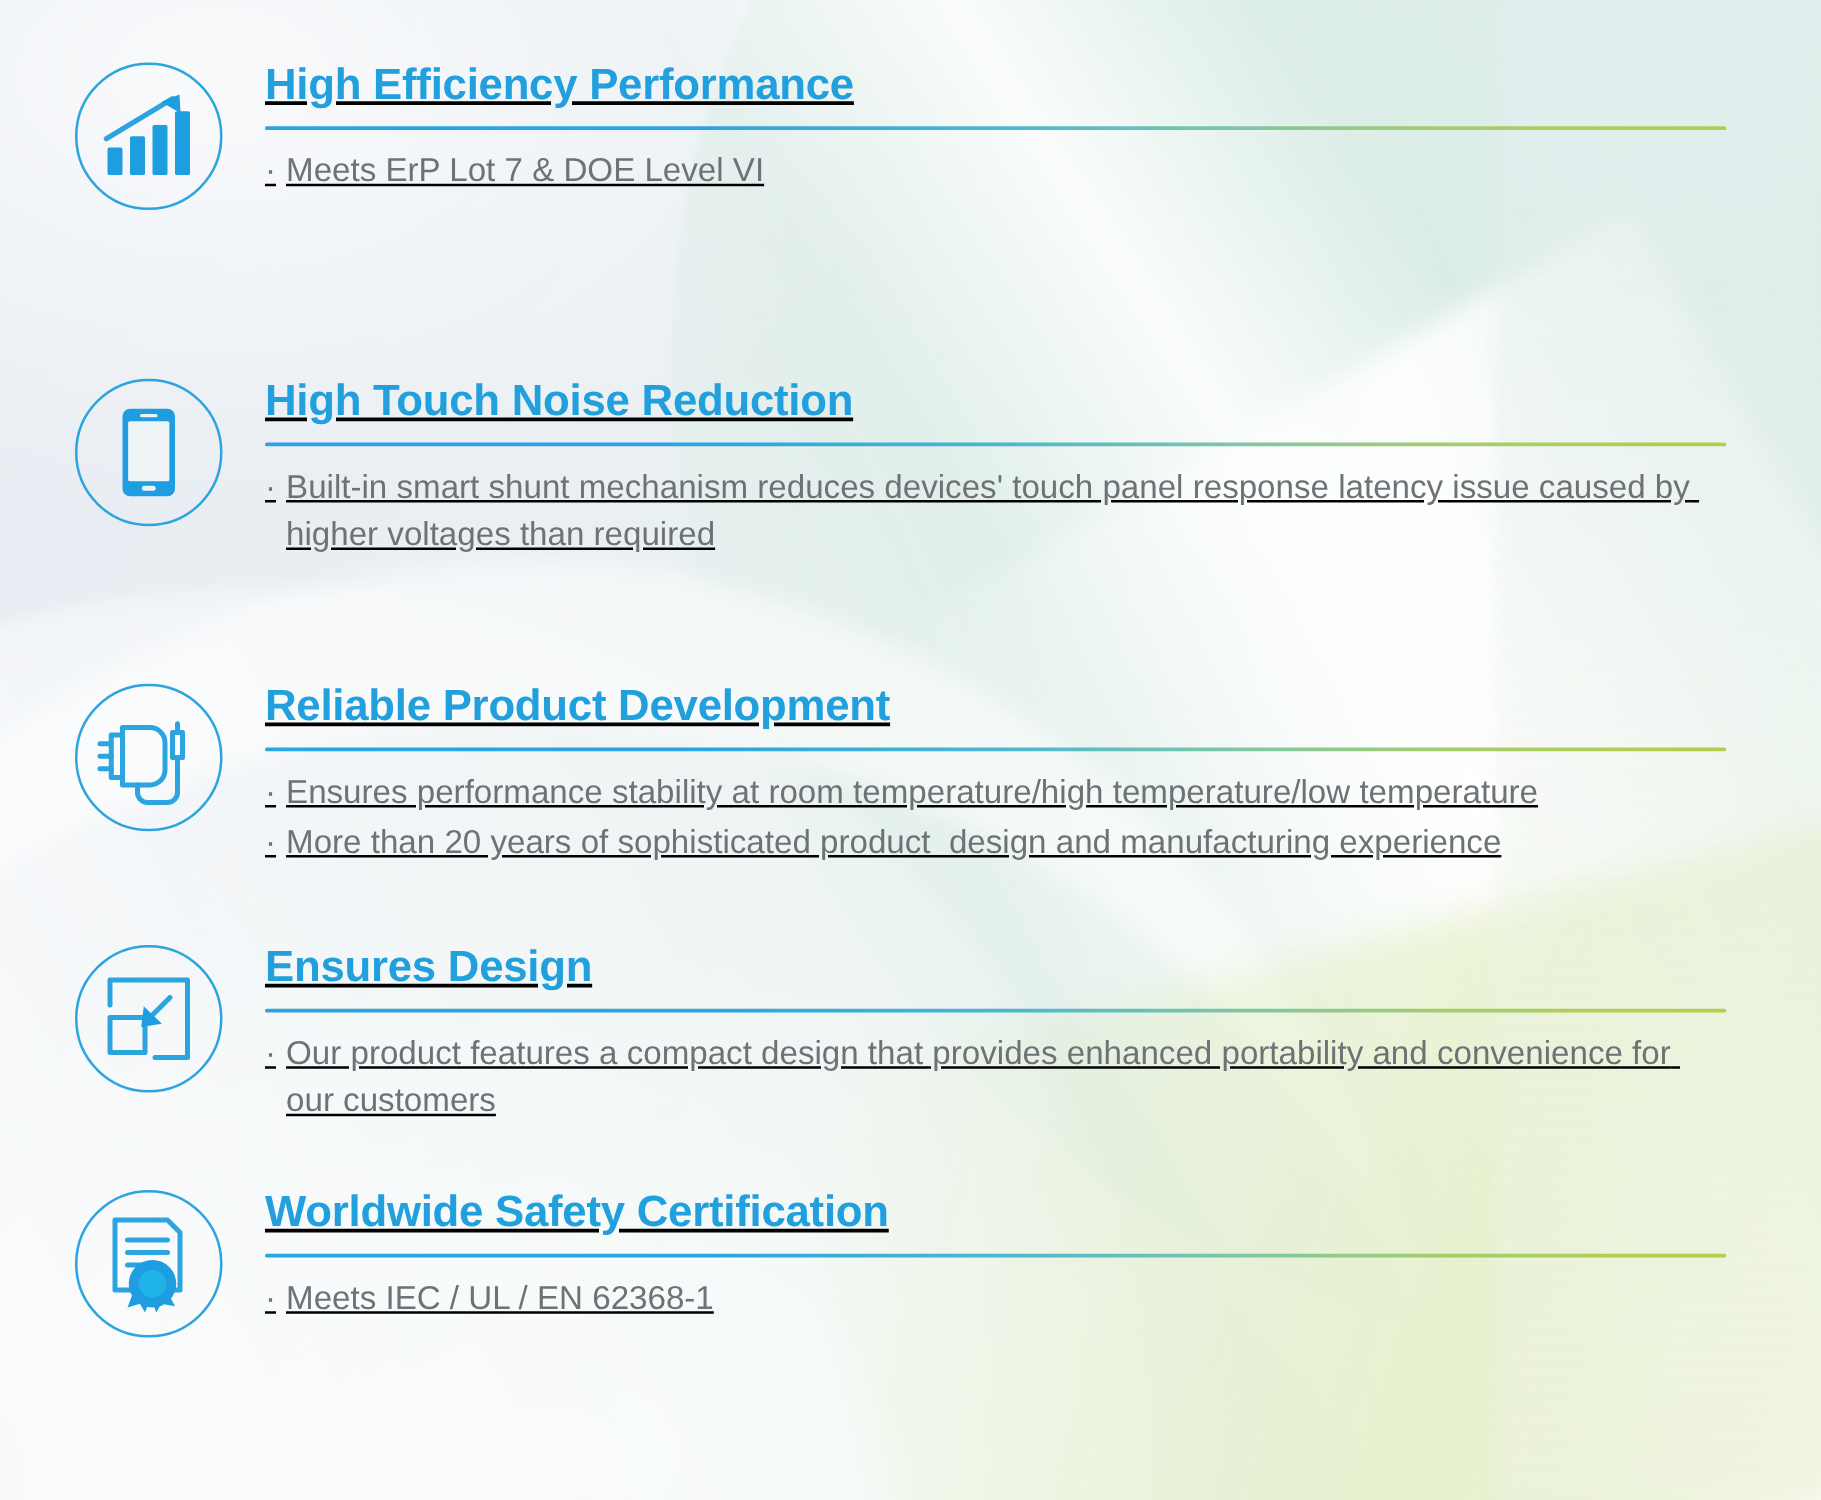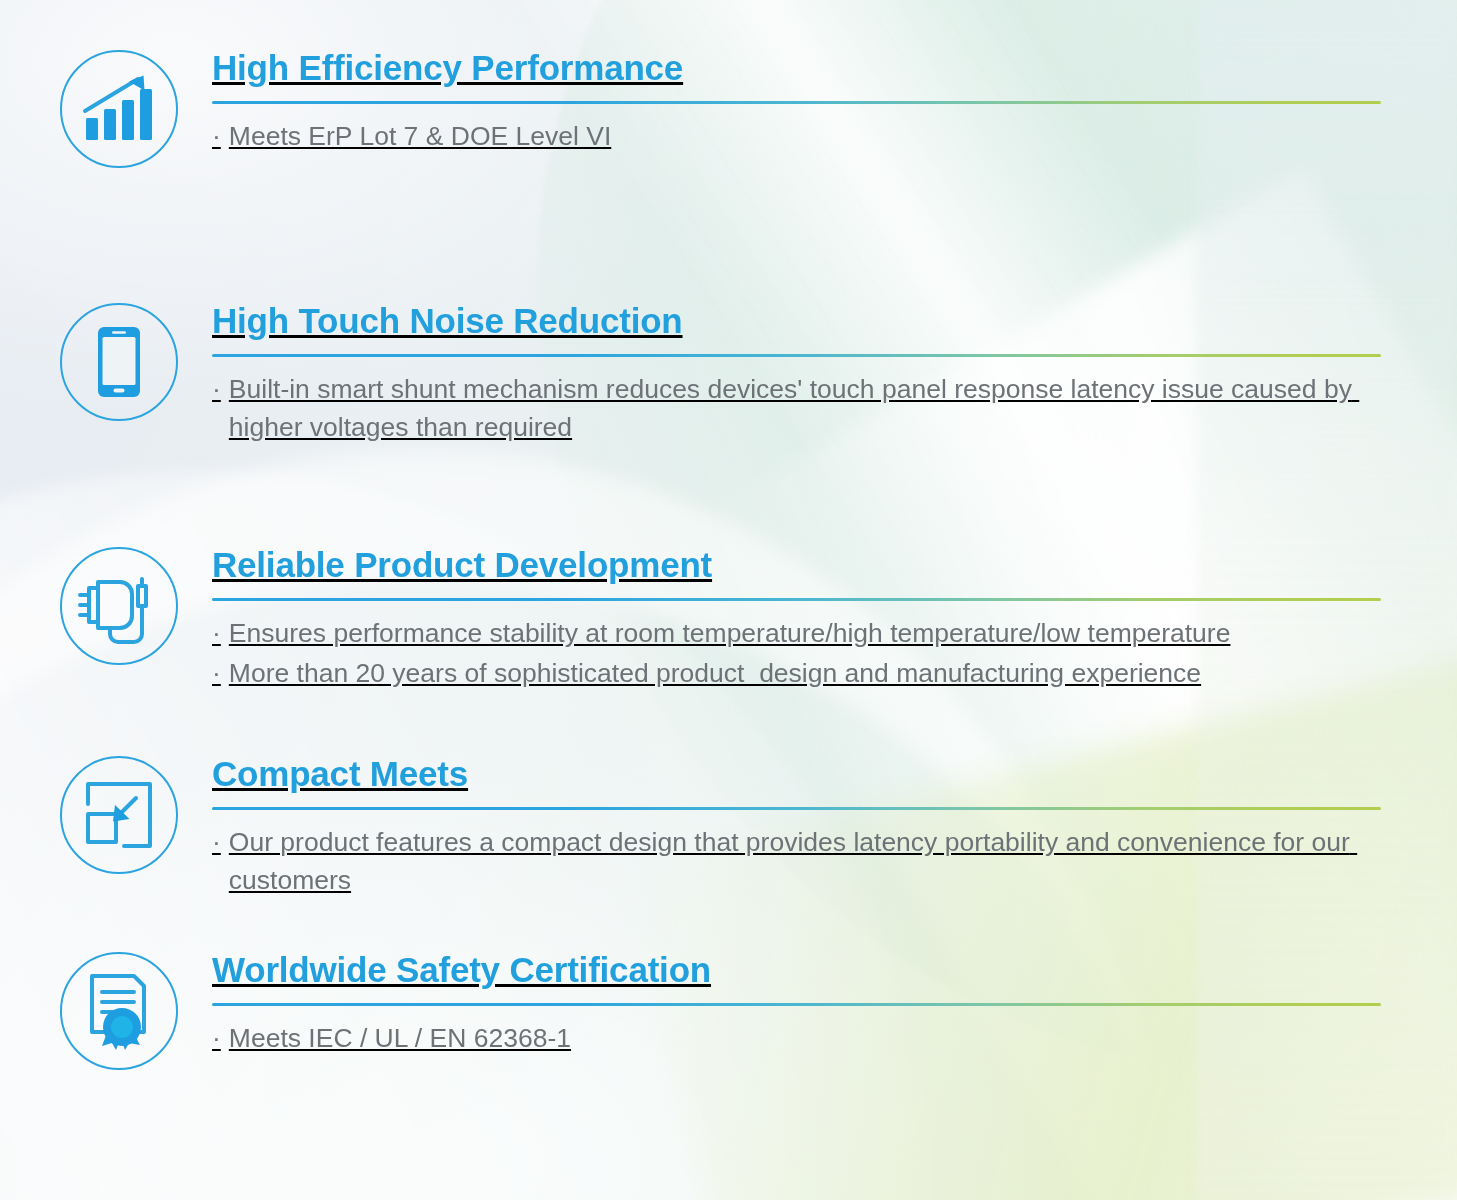--- a/index.html
+++ b/index.html
@@ -302,26 +302,26 @@
         <div class="icon-circle">
           <svg width="70" height="70" viewBox="0 0 70 70" aria-hidden="true">
             <path class="ic" stroke-width="7" stroke-linecap="butt" d="M4 24 V4 H66 V66 H40"></path>
             <rect class="ic" stroke-width="7" stroke-linecap="butt" x="4" y="34" width="28" height="28"></rect>
             <path class="ic" stroke-width="5.5" d="M52 18 L32 38"></path>
             <path class="icf" d="M29 41.5 L31 25 L45.5 39 Z"></path>
           </svg>
         </div>
       </div>
       <div class="body-col">
-        <div class="feature-title">Compact Meets</div>
-        <div class="divider"></div>
-        <div class="bullets">
-          <div class="bullet">
-            <span class="dot">·</span>
-            <span class="btext">Our product features a compact design that provides latency portability and convenience for our customers</span>
+        <div class="feature-title">Ensures Design</div>
+        <div class="divider"></div>
+        <div class="bullets">
+          <div class="bullet">
+            <span class="dot">·</span>
+            <span class="btext">Our product features a compact design that provides enhanced portability and convenience for our customers</span>
           </div>
         </div>
       </div>
     </div>
 
     <div class="feature" id="feature-4">
       <div class="icon-wrap">
         <div class="icon-circle">
           <svg width="74" height="78" viewBox="0 0 74 78" aria-hidden="true">
             <path class="ic" stroke-width="4" d="M10 4 H52 L62 14 V60 H10 Z"></path>

